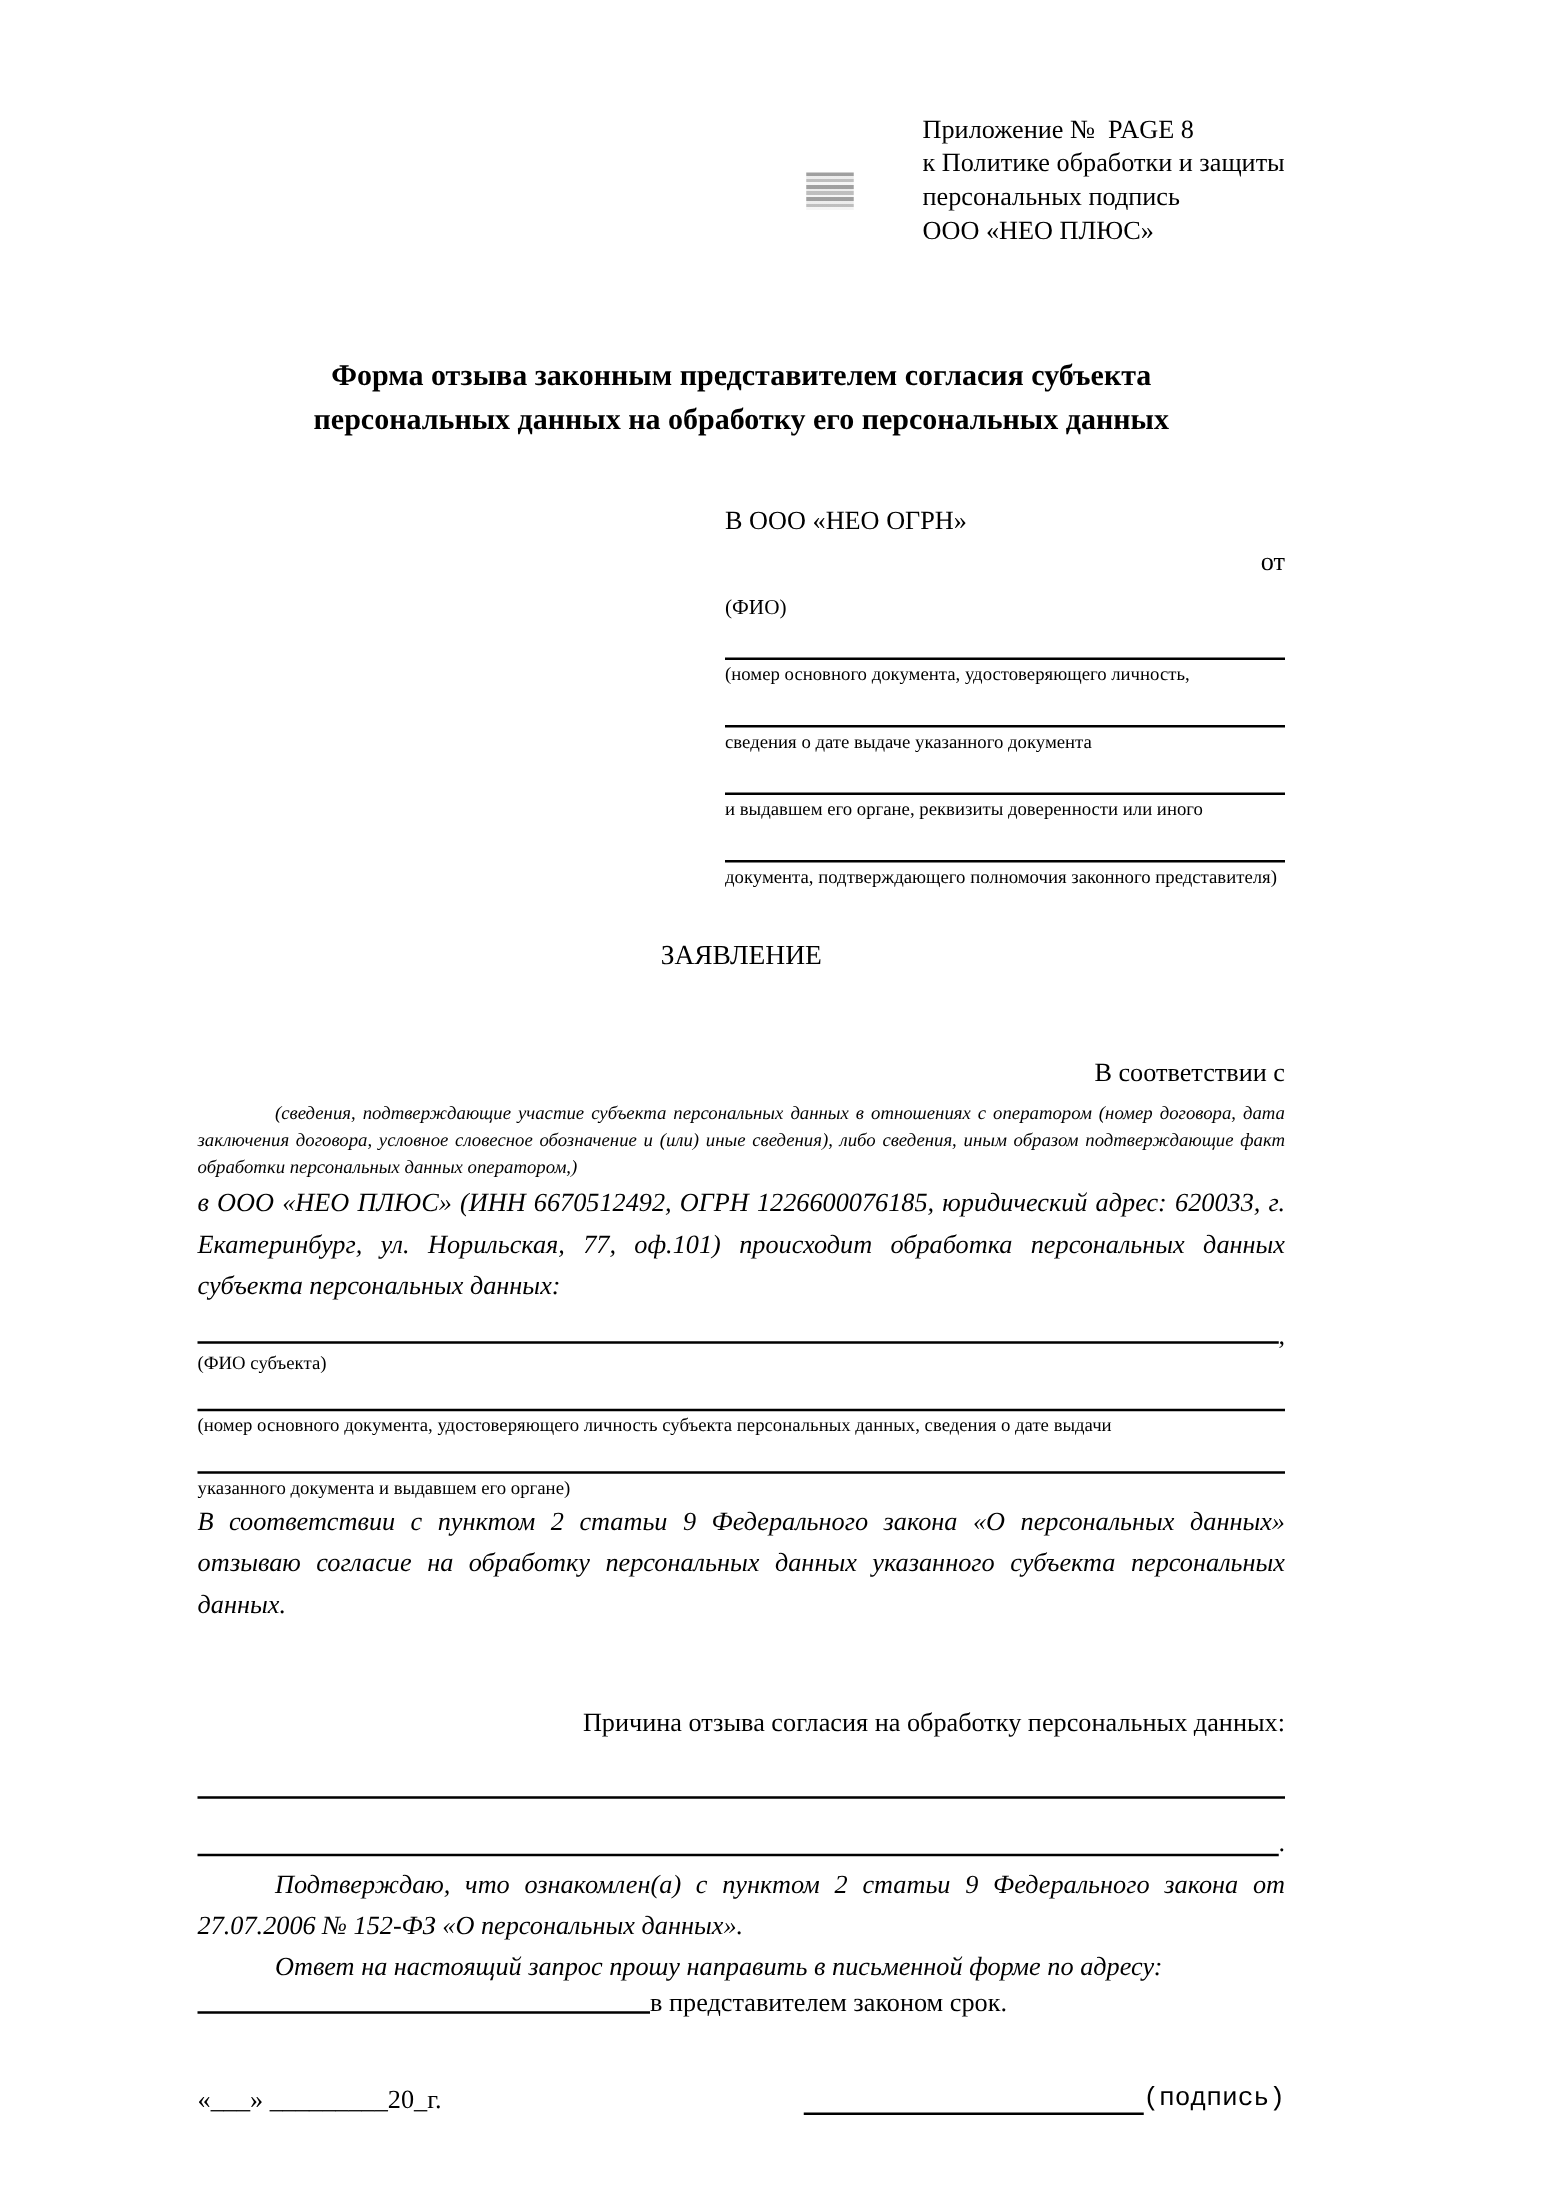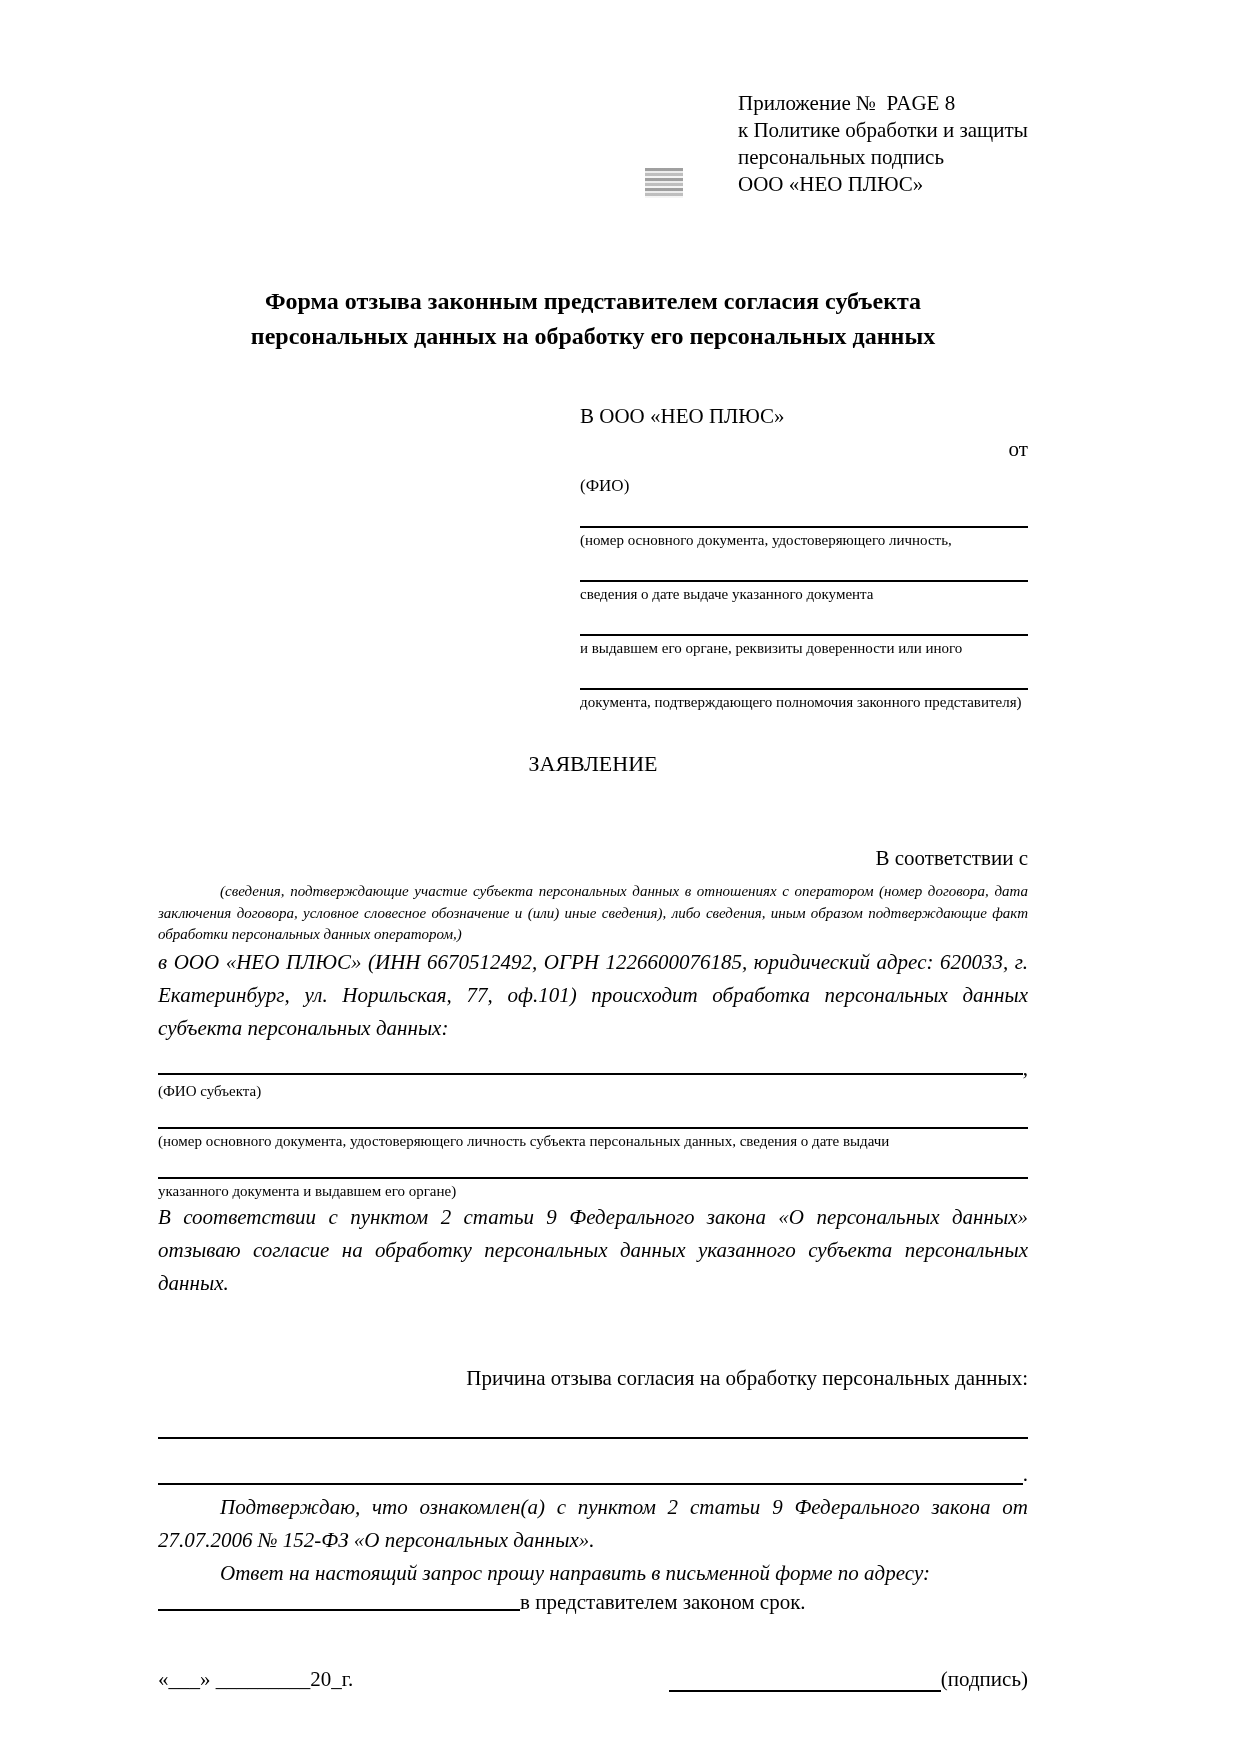--- a/index.html
+++ b/index.html
@@ -9,21 +9,21 @@
     width:1242px; height:1755px;
     background:#ffffff; color:#000;
     font-family:"Liberation Serif", serif;
     font-size:21px;
     padding:90px 214px 0 158px;
     overflow:hidden;
   }
   .pre { white-space:pre-wrap; }
 
   
-  .header-row { display:flex; align-items:flex-end; }
+  .header-row { display:flex; align-items:center; }
   .obj-icon {
     width:38px; height:30px; margin-left:487px; margin-top:18px; flex:0 0 auto;
     background:repeating-linear-gradient(180deg,#8f8f8f 0 3px,#e9e9e9 3px 5px,#b3b3b3 5px 8px,#f3f3f3 8px 10px);
     opacity:.85;
   }
   .header-block { margin-left:55px; line-height:27px; }
 
   
   .title { margin-top:86px; text-align:center; font-weight:bold; font-size:24px; line-height:35px; }
 
@@ -51,21 +51,21 @@
   .subject-row .bl { margin-bottom:4px; }
   .mt26 { margin-top:26px; }
   .mt36 { margin-top:36px; }
   .mt24 { margin-top:24px; }
   .tail { line-height:22px; }
   .reason-row { margin-top:0; }
   .reply-row .bl { flex:0 0 362px; margin-bottom:4px; }
 
   
   .footer { display:flex; justify-content:space-between; align-items:flex-end; margin-top:48px; line-height:33px; }
-  .sig-group { display:flex; align-items:flex-end; }
+  .sig-group { display:flex; align-items:flex-end;font-family:Liberation Mono, monospace; }
   .sig-group .bl { width:272px; border-bottom:2px solid #000; margin-bottom:4px; }
 </style>
 </head>
 <body>
 
 <div class="page">
 
   <div class="header-row">
     <div class="obj-icon"></div>
     <div class="header-block">
@@ -75,21 +75,21 @@
       <div>ООО «НЕО ПЛЮС»</div>
     </div>
   </div>
 
   <div class="title">
     <div>Форма отзыва законным представителем согласия субъекта</div>
     <div>персональных данных на обработку его персональных данных</div>
   </div>
 
   <div class="addressee">
-    <div class="addr-org">В ООО «НЕО ПЛЮС»</div>
+    <div class="addr-org">В ООО «НЕО ОГРН»</div>
     <div class="row">
       <span>от</span>
       <div class="bl gap"></div>
     </div>
     <div class="cap cap-lg">(ФИО)</div>
 
     <div class="sigrow">
       <div class="bl-f"></div>
       <div class="cap">(номер основного документа, удостоверяющего личность,</div>
     </div>

